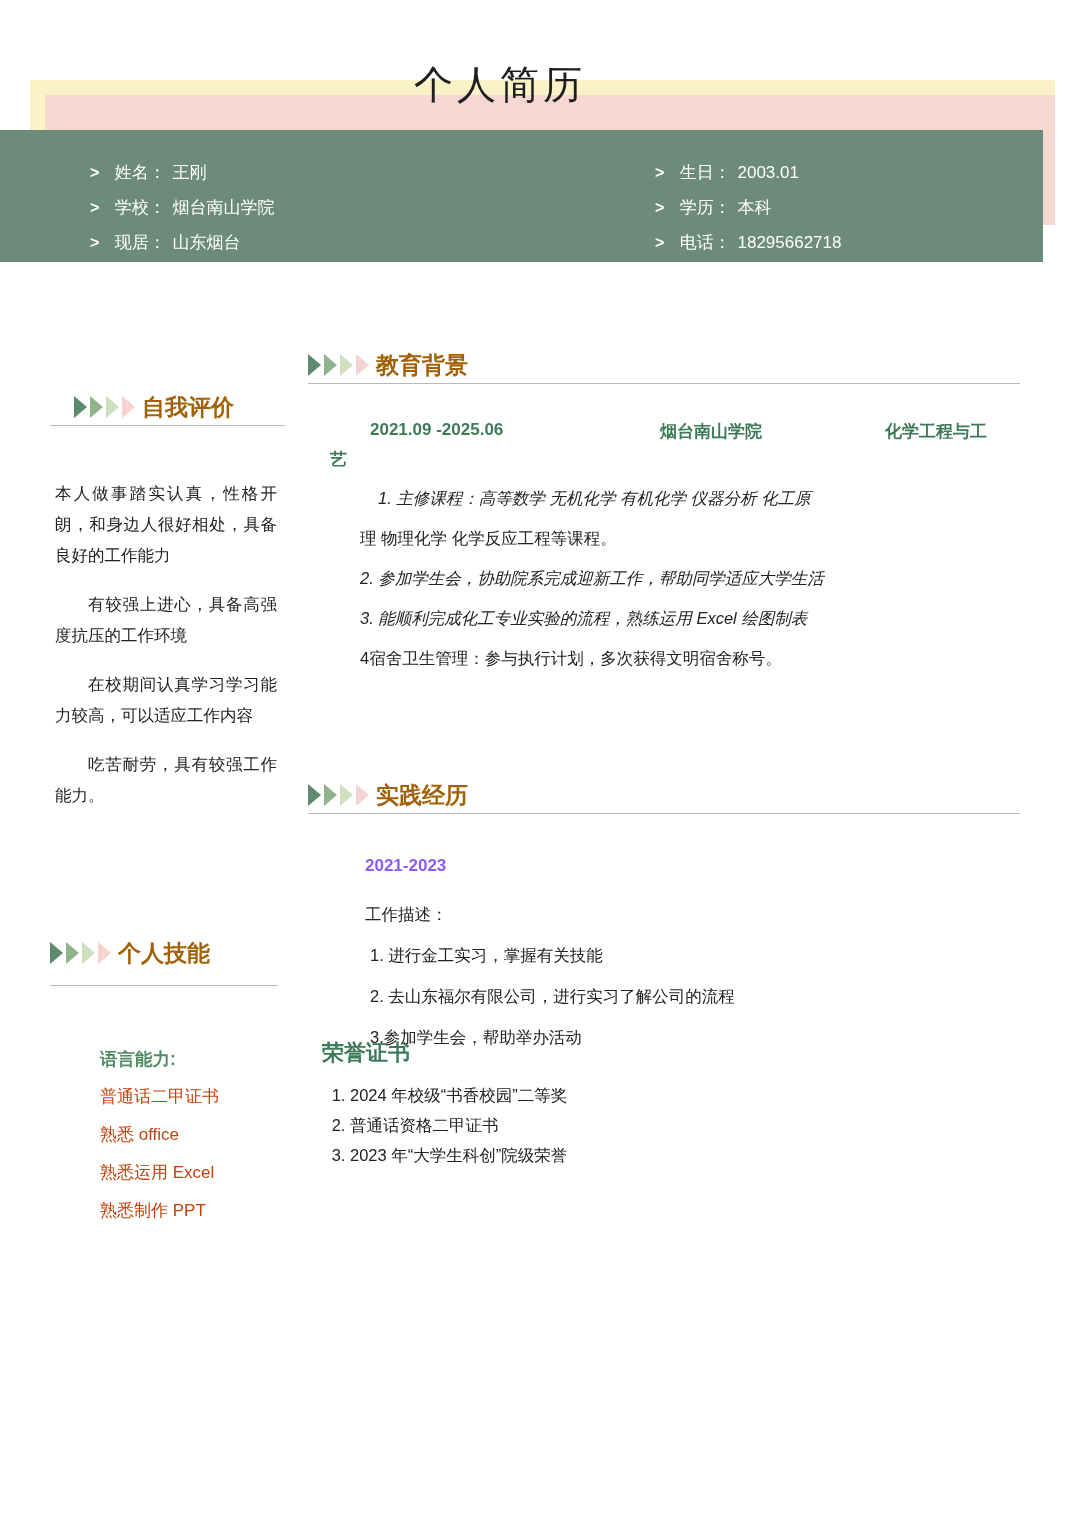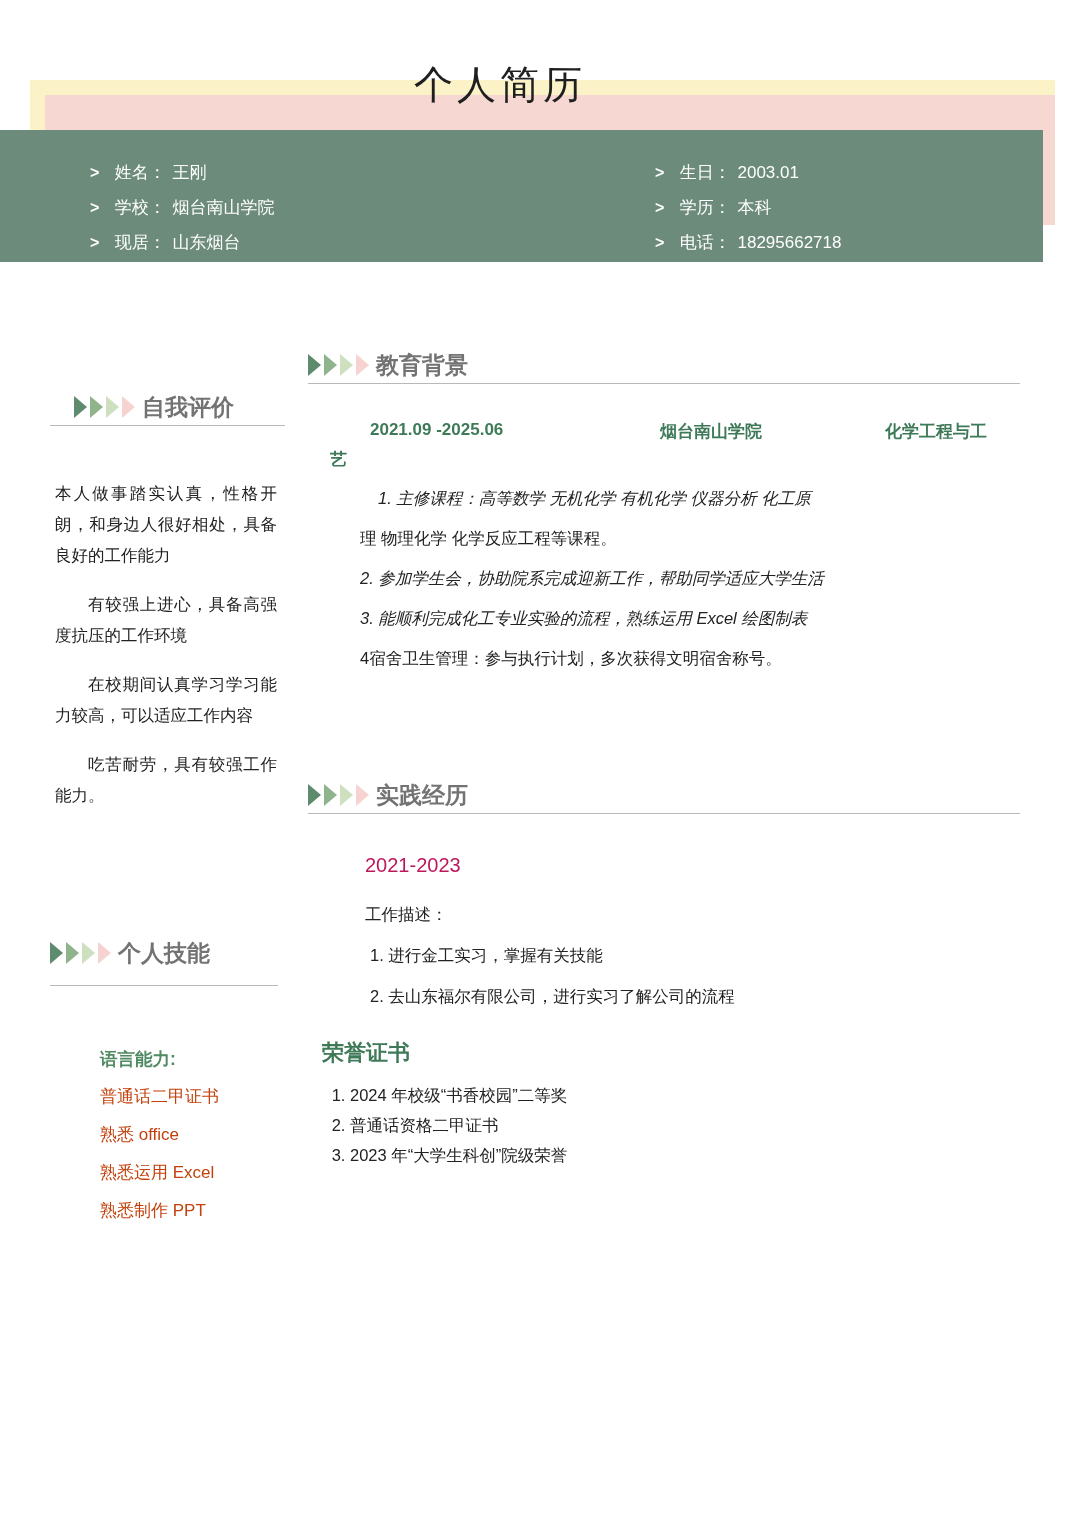--- a/index.html
+++ b/index.html
@@ -92,21 +92,21 @@
     border-left: 13px solid #000;
     margin-right: 3px;
   }
   .tri.g1 { border-left-color: #5e8a6e; }
   .tri.g2 { border-left-color: #8fb48c; }
   .tri.g3 { border-left-color: #cfe0c0; }
   .tri.g4 { border-left-color: #f6d3d0; }
   .sec-title {
     font-size: 23px;
     font-weight: bold;
-    color: #737373;
+    color: #a16207;
     margin-left: 4px;
     white-space: nowrap;
     font-family: "DejaVu Sans", "Liberation Sans", sans-serif;
   }
   .sec-rule {
     position: absolute;
     height: 1px;
     background: #b9b9b9;
   }
   .self-eval {
@@ -172,23 +172,23 @@
   .prac-block {
     position: absolute;
     left: 365px;
     top: 845px;
     width: 660px;
     font-size: 16.5px;
     line-height: 41px;
     color: #222;
   }
   .prac-date {
-    font-size: 20px;
-    font-weight: normal;
-    color: #be185d;
+    font-size: 17px;
+    font-weight: bold;
+    color: #8b5cf6;
     margin-bottom: 8px;
   }
   .prac-line { padding-left: 0px; }
   .prac-line.ind { padding-left: 5px; }
 
   .honor-title {
     position: absolute;
     left: 322px;
     top: 1038px;
     font-size: 22px;
@@ -329,20 +329,21 @@
   </span>
   <span class="sec-title">实践经历</span>
 </div>
 <div class="sec-rule" style="left:308px; top:813px; width:712px;"></div>
 
 <div class="prac-block">
   <div class="prac-date">2021-2023</div>
   <div class="prac-line">工作描述：</div>
   <div class="prac-line ind">1. 进行金工实习，掌握有关技能</div>
   <div class="prac-line ind">2. 去山东福尔有限公司，进行实习了解公司的流程</div>
+  <div class="prac-line ind">3.参加学生会，帮助举办活动</div>
 </div>
 
 <div class="honor-title">荣誉证书</div>
 <ol class="honor-list">
   <li>2024 年校级“书香校园”二等奖</li>
   <li>普通话资格二甲证书</li>
   <li>2023 年“大学生科创”院级荣誉</li>
 </ol>
 
 </body></html>

